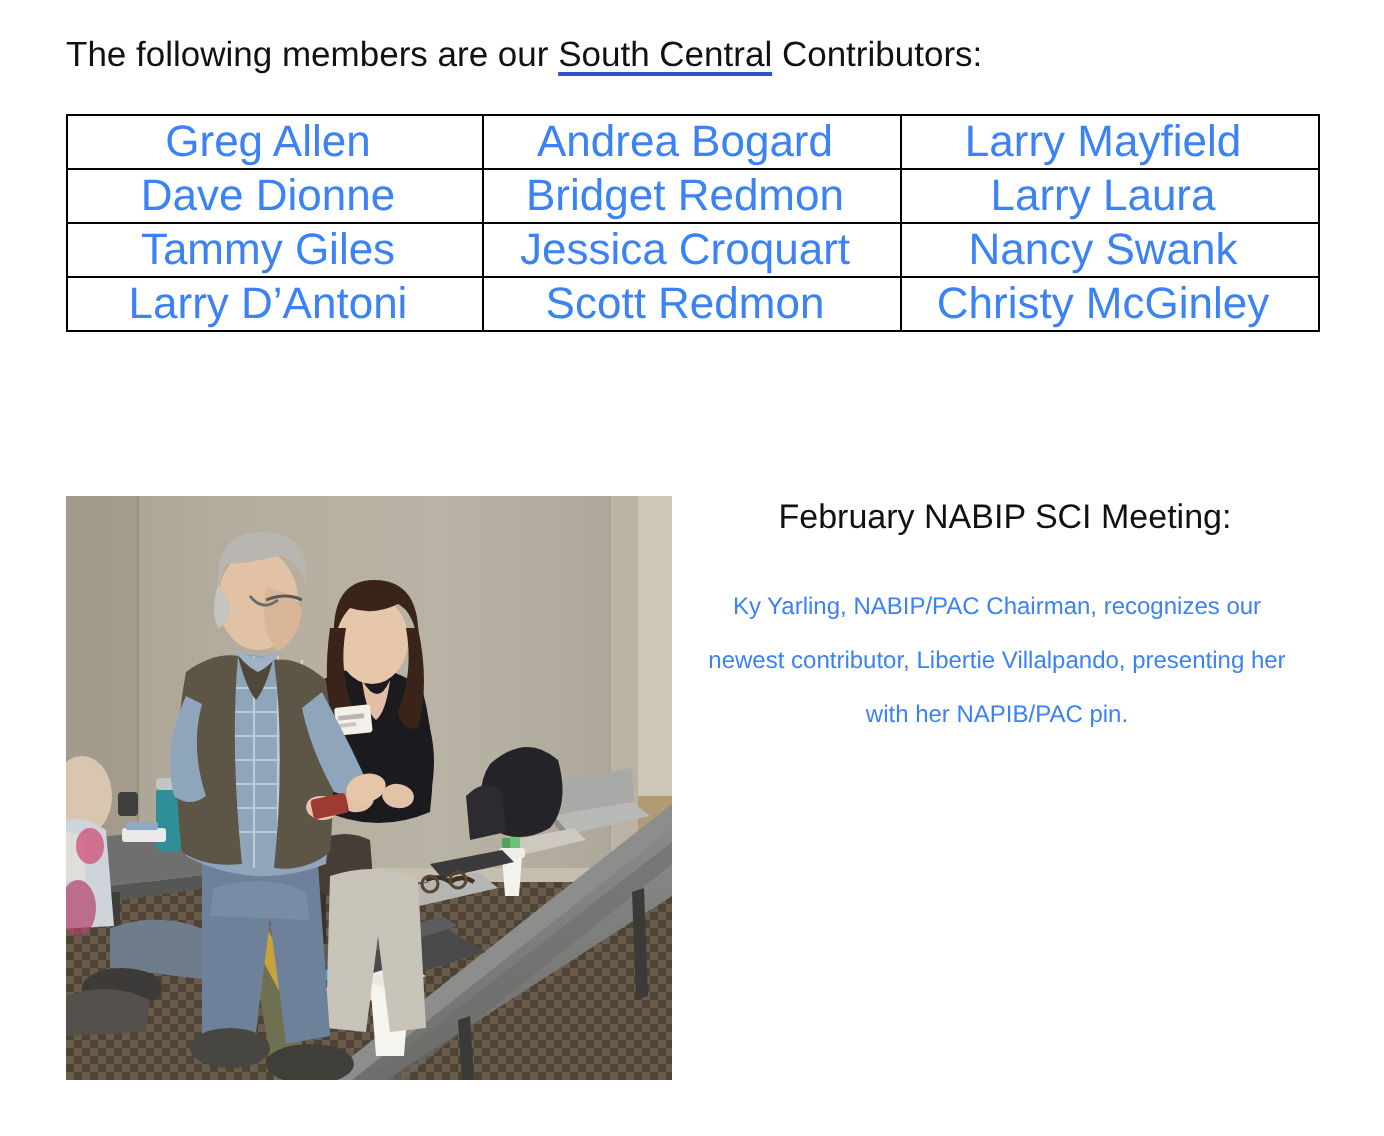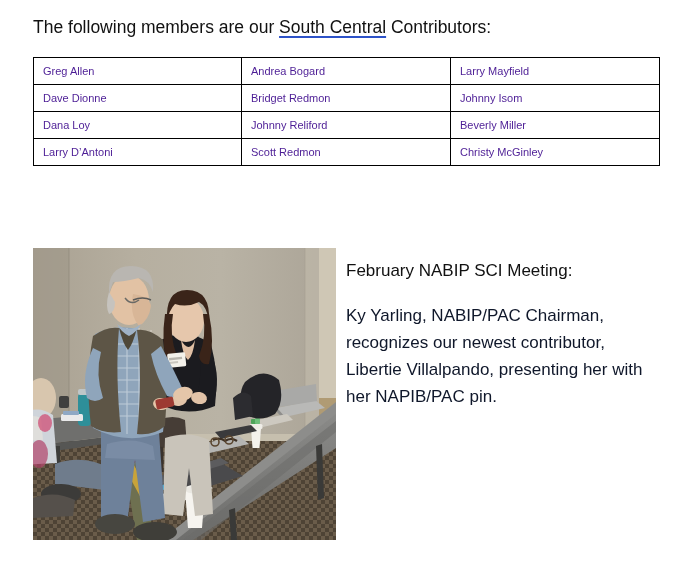--- a/index.html
+++ b/index.html
@@ -13,20 +13,21 @@
     overflow: hidden;
     font-family: "Liberation Sans", sans-serif;
     color: #111111;
     -webkit-font-smoothing: antialiased;
   }
 
   .page {
     position: relative;
     width: 692px;
     height: 568px;
+    text-align: center;
   }
 
   
   .intro {
     position: absolute;
     left: 33px;
     top: 16px;
     font-size: 17.5px;
     line-height: 22px;
     color: #111111;
@@ -46,23 +47,23 @@
     left: 33px;
     top: 57px;
     width: 626px;
     border-collapse: collapse;
     table-layout: fixed;
   }
   .contrib-table td {
     border: 1px solid #000000;
     height: 26px;
     padding: 0 16px 0 9px;
-    font-size: 11px;
+    font-size: 22px;
     line-height: 26px;
-    color: #4c1d95;
+    color: #3b82f6;
     vertical-align: middle;
     overflow: hidden;
     white-space: nowrap;
   }
   .contrib-table col.c1 { width: 208px; }
   .contrib-table col.c2 { width: 209px; }
   .contrib-table col.c3 { width: 209px; }
 
   
   .lower {
@@ -87,26 +88,26 @@
   .caption {
     position: absolute;
     left: 313px;
     top: 0;
     width: 313px;
   }
   .caption .cap-title {
     font-size: 17px;
     line-height: 22px;
     color: #111111;
-    margin: 12px 0 20px 0;
+    margin: 0 0 20px 0;
   }
   .caption .cap-body {
-    font-size: 17px;
+    font-size: 12px;
     line-height: 27px;
-    color: #0f172a;
+    color: #3b82f6;
     margin: 0;
     max-width: 305px;
   }
 </style>
 </head>
 <body>
 
 <div class="page">
 
   <div class="intro"><span>The following members are our </span><span class="hl">South Central</span><span> Contributors:</span></div>
@@ -119,26 +120,26 @@
     </colgroup>
     <tbody>
       <tr>
         <td>Greg Allen</td>
         <td>Andrea Bogard</td>
         <td>Larry Mayfield</td>
       </tr>
       <tr>
         <td>Dave Dionne</td>
         <td>Bridget Redmon</td>
-        <td>Johnny Isom</td>
+        <td>Larry Laura</td>
       </tr>
       <tr>
-        <td>Dana Loy</td>
-        <td>Johnny Reliford</td>
-        <td>Beverly Miller</td>
+        <td>Tammy Giles</td>
+        <td>Jessica Croquart</td>
+        <td>Nancy Swank</td>
       </tr>
       <tr>
         <td>Larry D’Antoni</td>
         <td>Scott Redmon</td>
         <td>Christy McGinley</td>
       </tr>
     </tbody>
   </table>
 
   <div class="lower">

